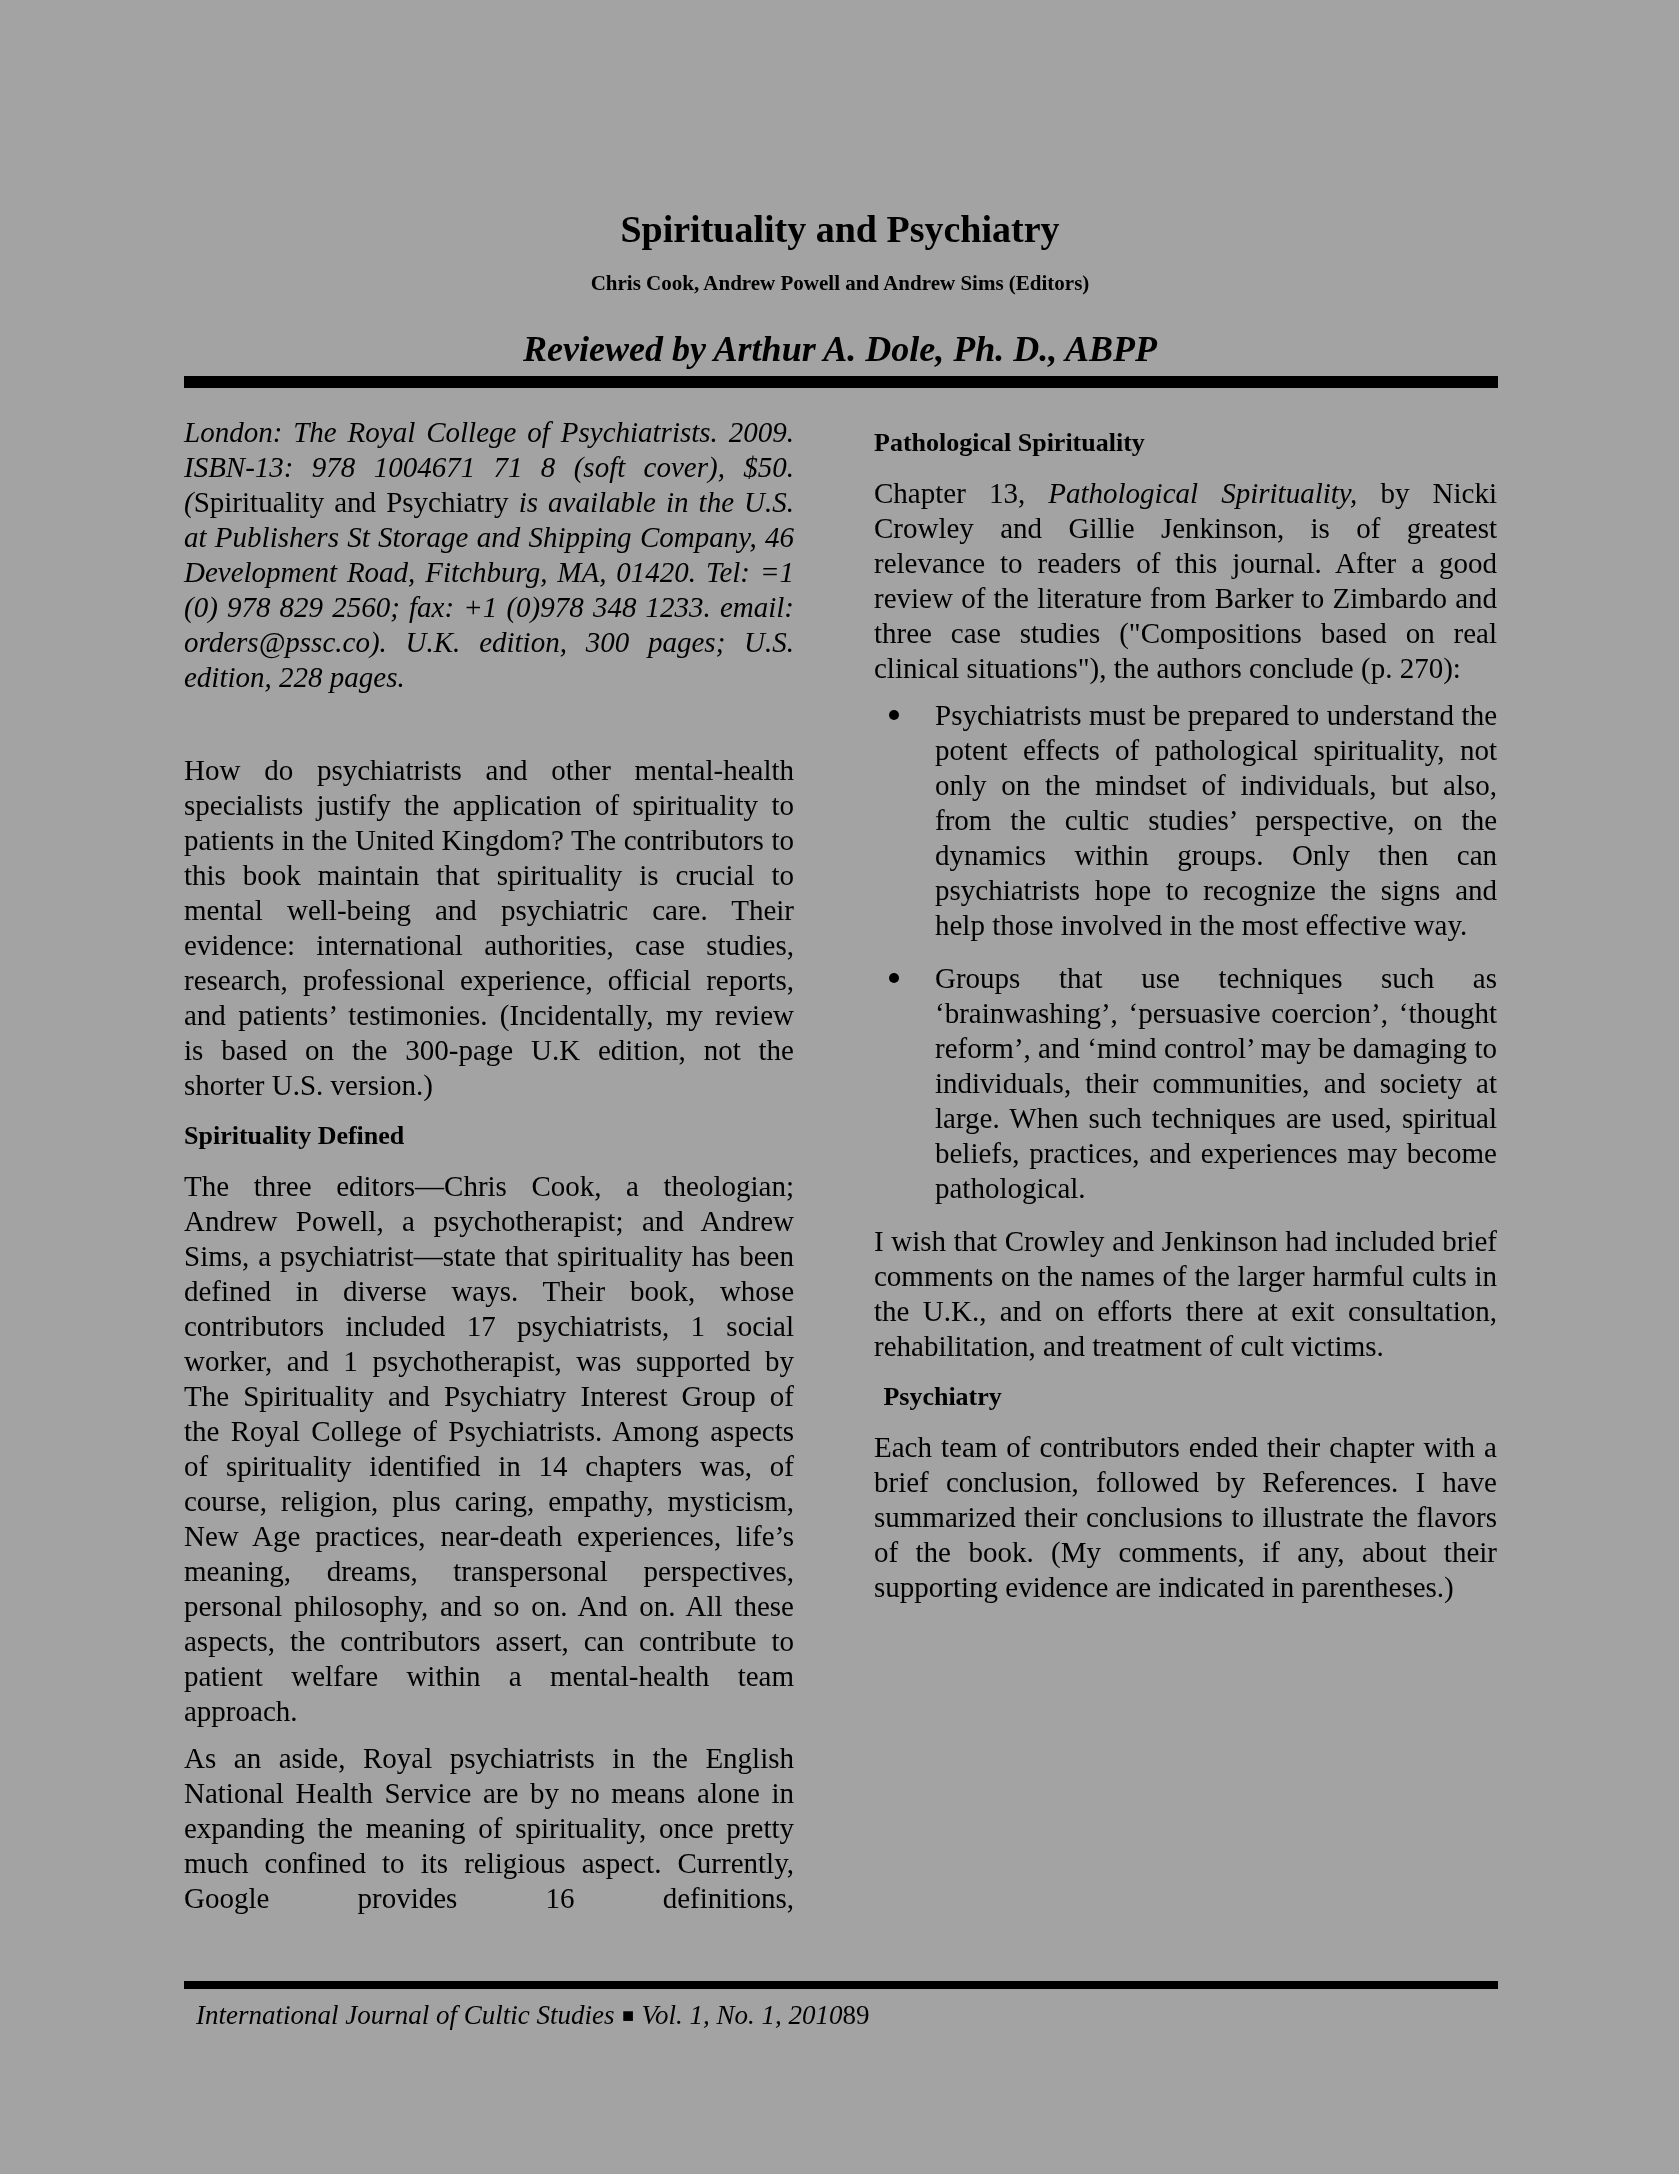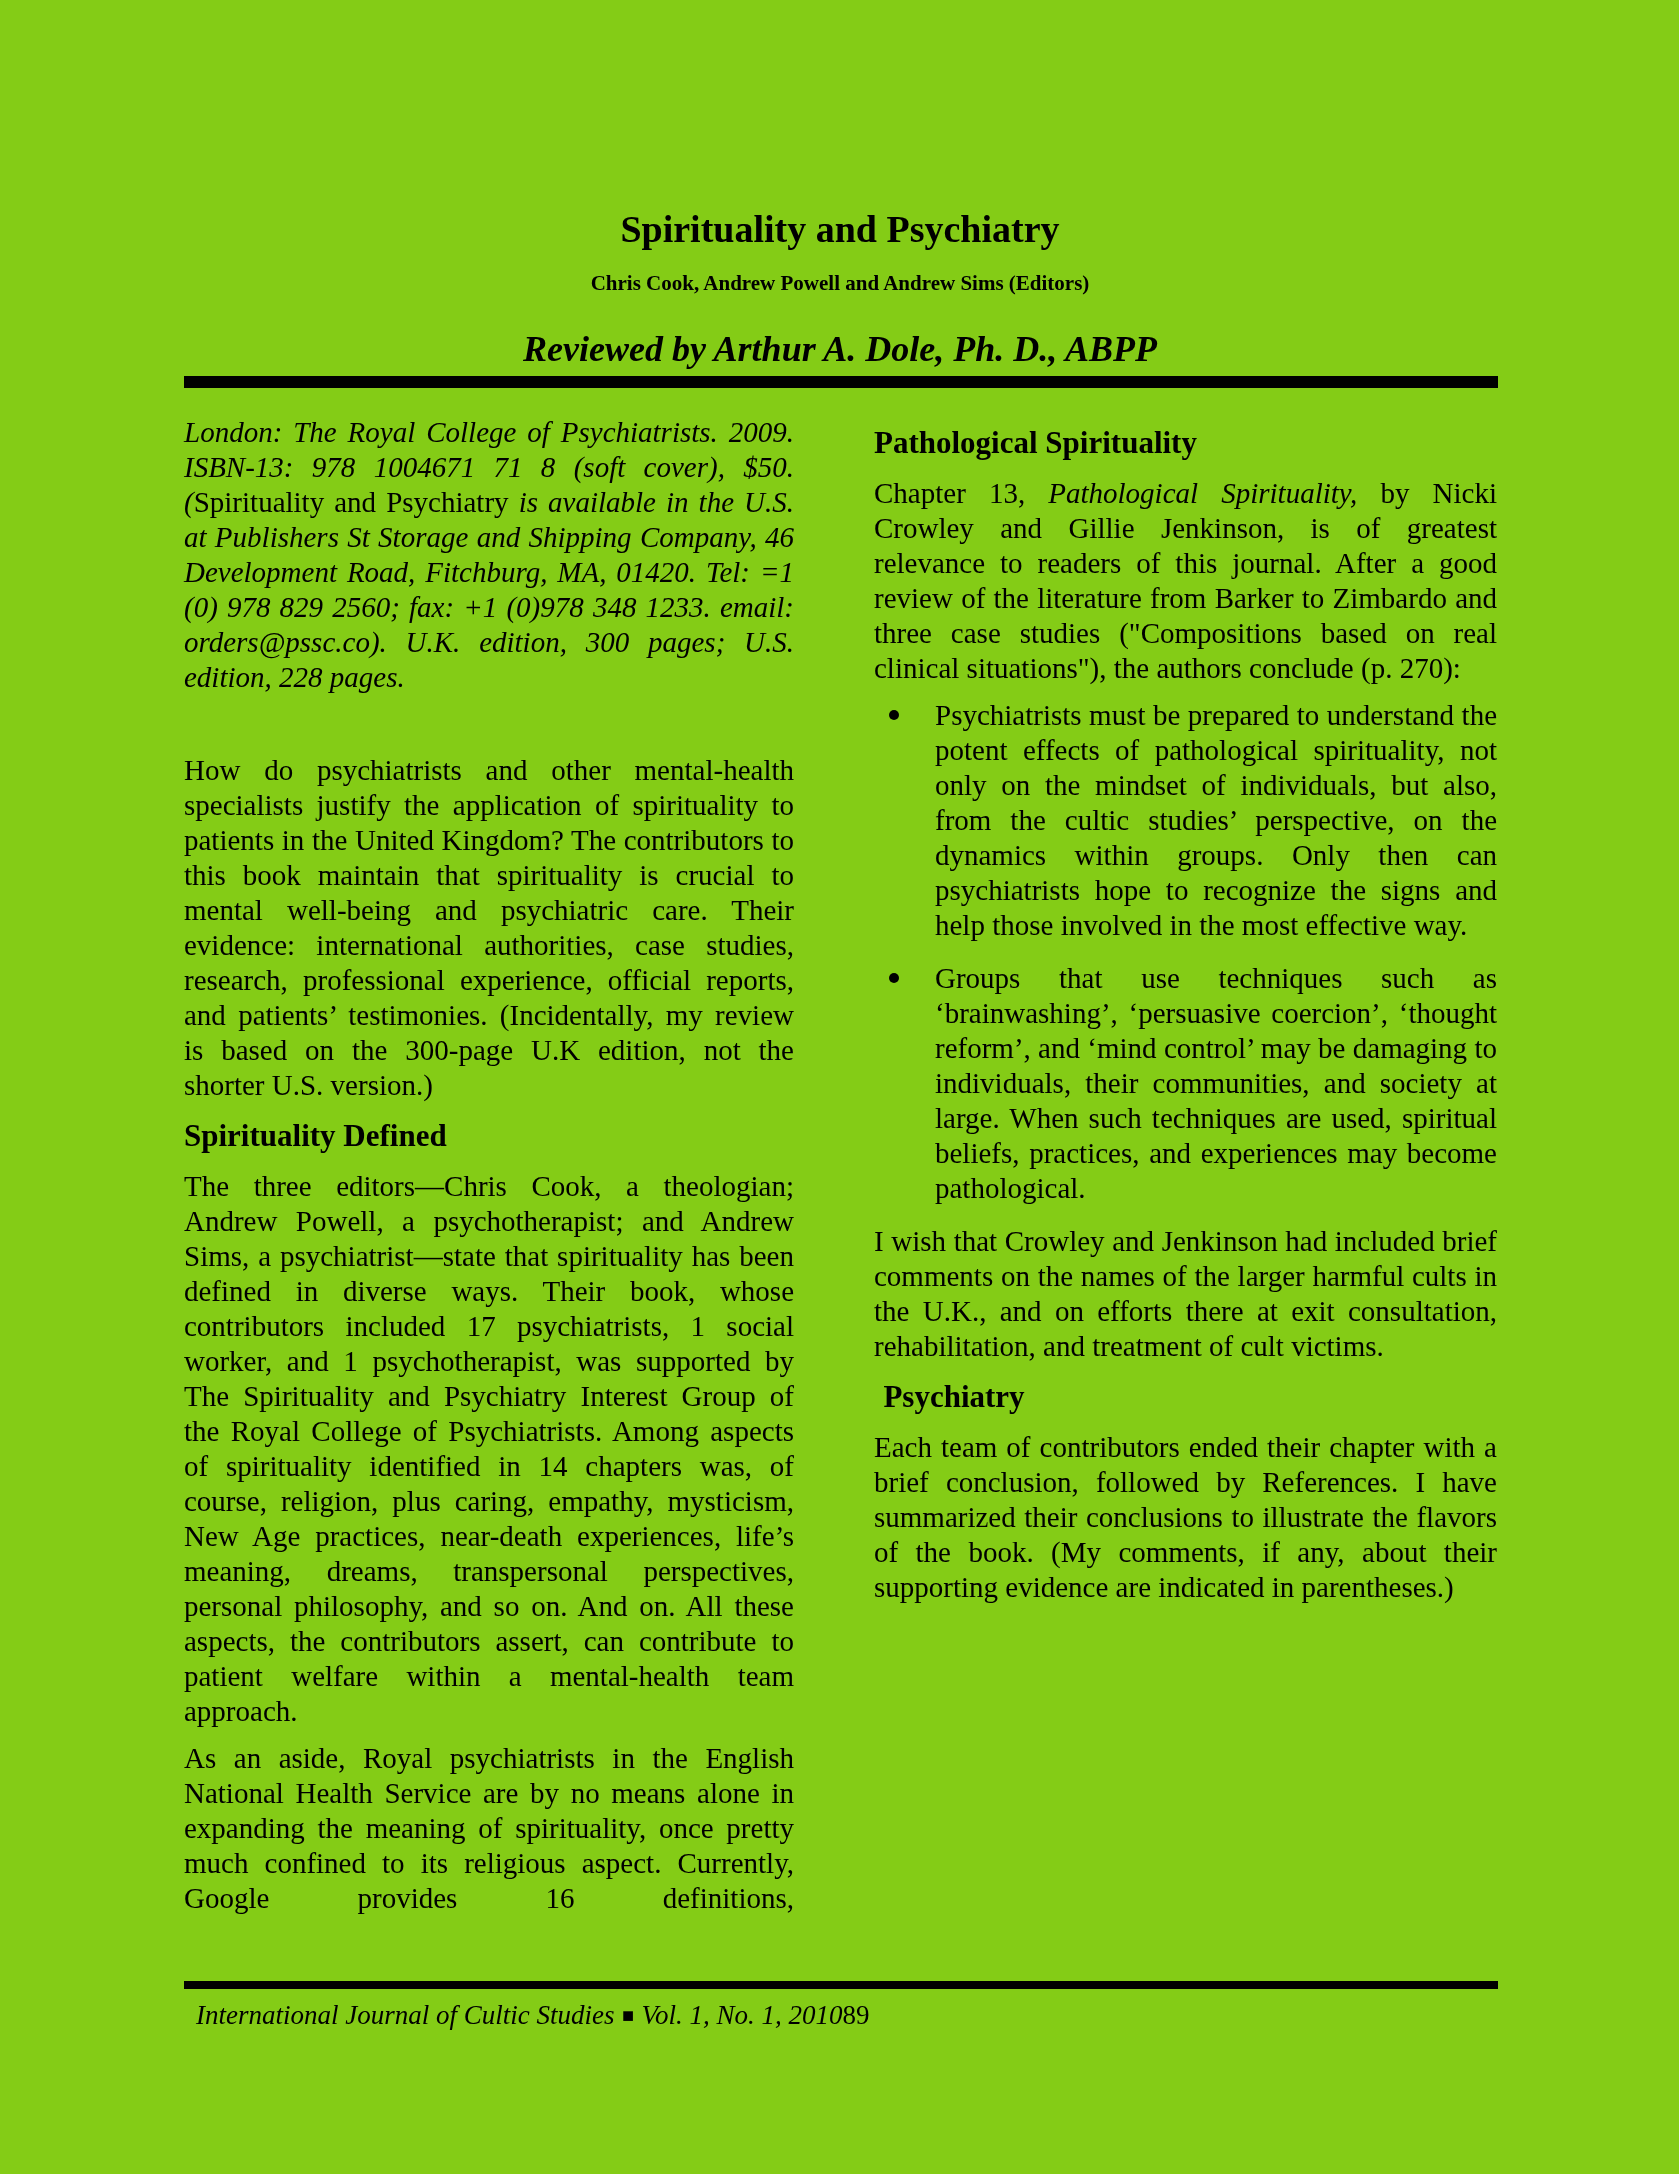--- a/index.html
+++ b/index.html
@@ -1,20 +1,20 @@
 <!DOCTYPE html>
 <html style="font-size:15px"><head>
 <meta charset="utf-8">
 <style>
   html, body { margin: 0; padding: 0; background: #ffffff; }
   .page {
     position: relative;
     width: 1680px;
     height: 2174px;
-    background: #84cc16;
+    background: #a3a3a3;
     font-family: "Liberation Serif", "DejaVu Serif", serif;
     color: #000000;
     overflow: hidden;
   }
   
   .hdr-line { position: absolute; left: 0; width: 100%; text-align: center; font-weight: bold; }
   .title    { top: 207px; font-size: 38px; line-height: 45px; }
   .editors  { top: 264px; font-size: 21px; line-height: 38px; }
   .reviewed { top: 330px; font-size: 36px; line-height: 38px; font-style: italic; }
   .rule { position: absolute; left: 184px; width: 1314px; background: #000000; }
@@ -27,21 +27,21 @@
     display: flex;
   }
   .col { font-size: 29px; line-height: 35px; text-align: justify; }
   .col-left  { width: 610px; margin-right: 80px; }
   .col-right { width: 623px; }
   .col p { margin: 0 0 12.2px 0; }
   .citation { margin-bottom: 58px !important; }
   .citation em, .col em { font-style: italic; }
   .roman { font-style: normal; }
   .col h2, .col h3 {
-    font-size: 31px; line-height: 41px; font-weight: bold;
+    font-size: 26px; line-height: 41px; font-weight: bold;
     margin: 6.6px 0 13px 0; text-align: left;
   }
   .h-indent { padding-left: 9.4px; }
   .justify-last { text-align-last: justify; }
   
   ul.bullets { list-style: none; margin: 0 0 12.2px 0; padding: 0; }
   ul.bullets li {
     position: relative;
     padding-left: 61px;
     margin: 0 0 18px 0;

